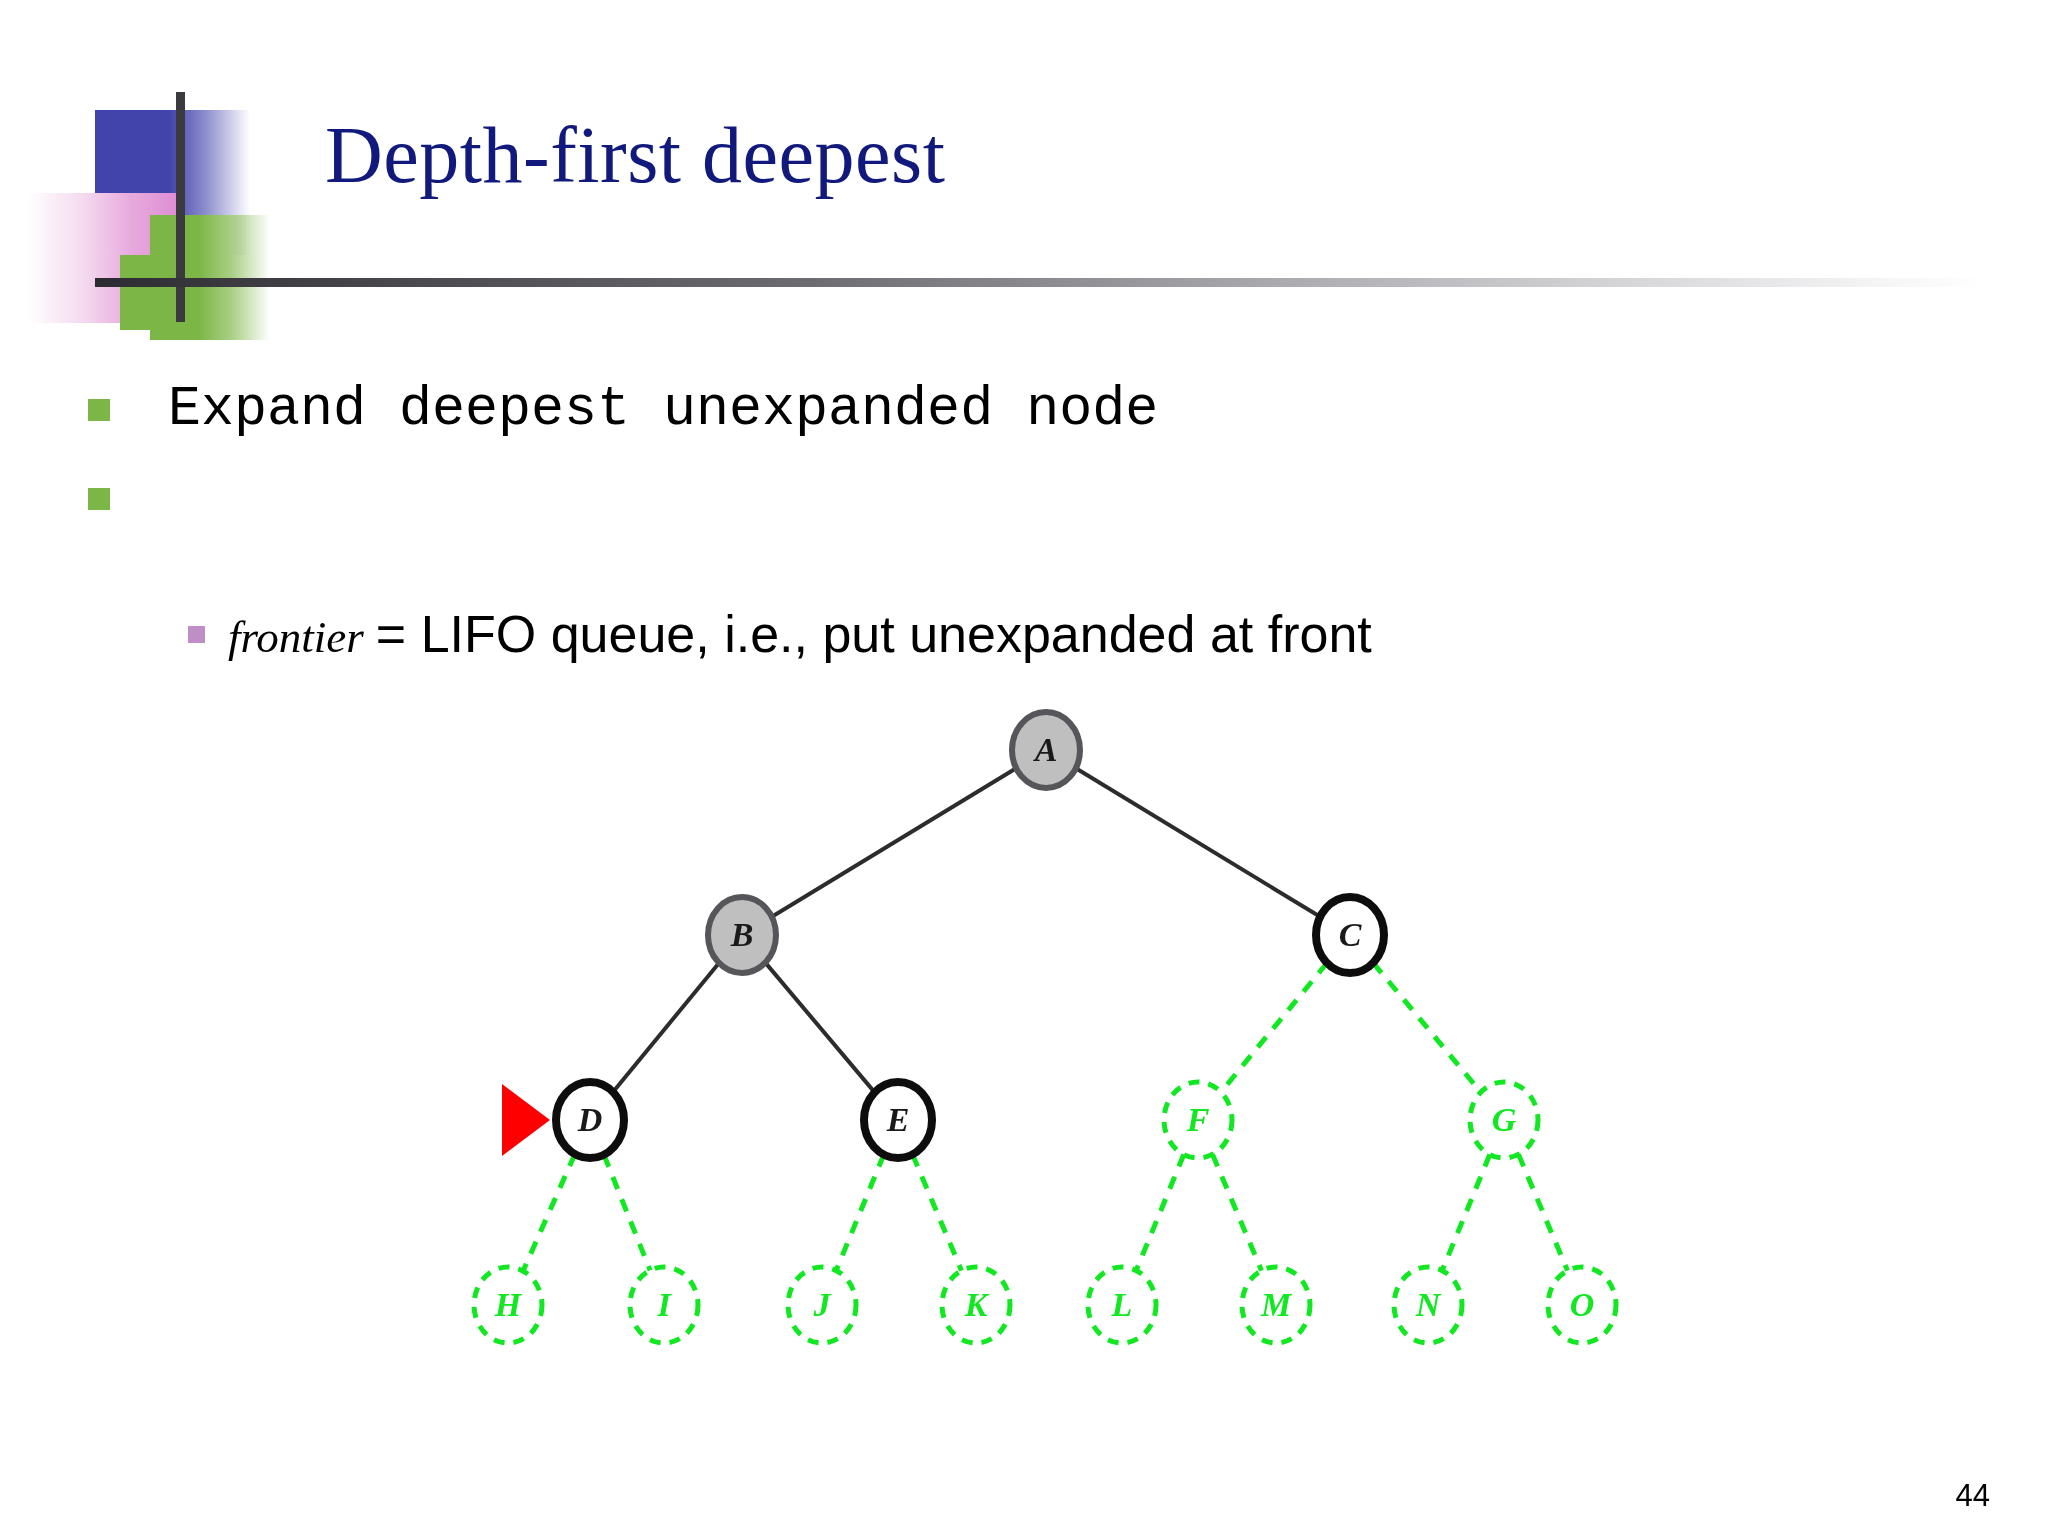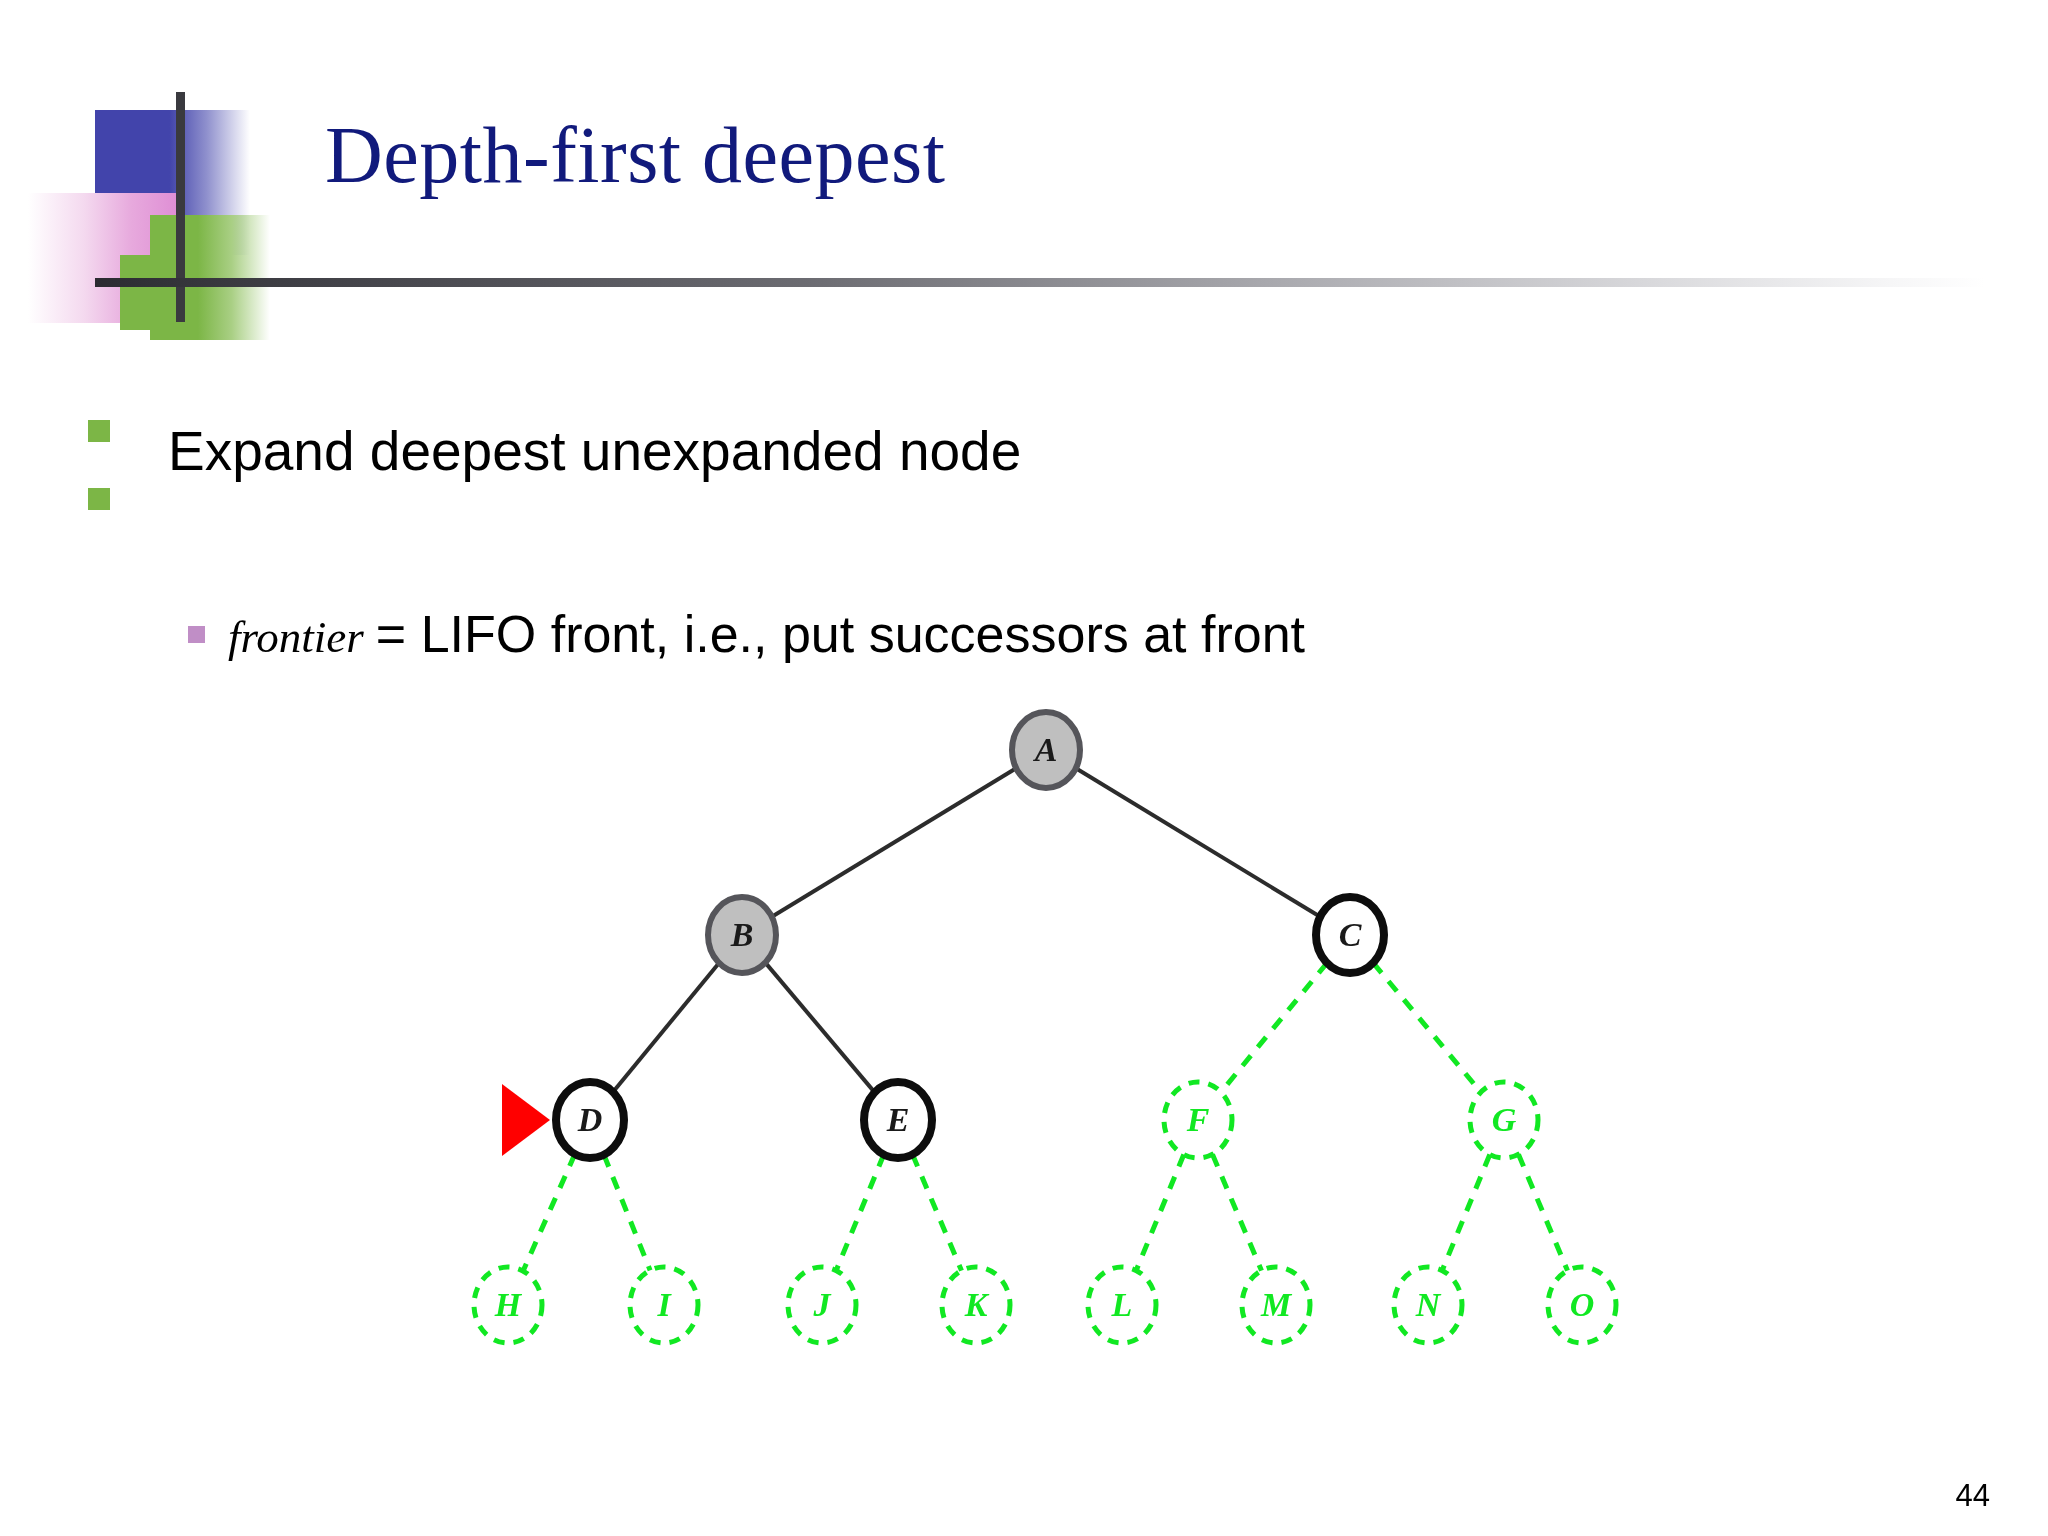--- a/index.html
+++ b/index.html
@@ -80,25 +80,24 @@
     width: 22px; height: 22px;
     flex: 0 0 22px;
     background: #7cb646;
   }
   .bullet-sq.lvl2 {
     width: 17px; height: 17px;
     flex: 0 0 17px;
     background: #c08ec6;
   }
   .bullet-text {
-    font-family: Liberation Sans, sans-serif;
+    font-family: Liberation Mono, monospace;
     font-size: 55px;
     color: #000000;
     white-space: nowrap;
-    margin-top: 41px;
   }
   #b1 { left: 88px; top: 378px; }
   #b1 .bullet-text { margin-left: 58px; }
   #b2 { left: 88px; top: 488px; }
   #b2 .bullet-text { margin-left: 58px; color: #3d399c; }
   #b3 { left: 188px; top: 604px; }
   #b3 .sub-wrap { margin-left: 23px; display: flex; align-items: baseline; white-space: nowrap; }
   .frontier-word {
     font-family: "Liberation Serif", serif;
     font-style: italic;
@@ -150,21 +149,21 @@
 </div>
 
 <div class="bullet-row" id="b2">
   <span class="bullet-sq"></span>
 </div>
 
 <div class="bullet-row" id="b3">
   <span class="bullet-sq lvl2"></span>
   <span class="sub-wrap">
     <span class="frontier-word">frontier</span>
-    <span class="sub-rest">= LIFO front, i.e., put successors at front</span>
+    <span class="sub-rest">= LIFO queue, i.e., put unexpanded at front</span>
   </span>
 </div>
 
 <div id="tree">
   <svg id="tree-svg" width="2048" height="720" viewBox="0 0 2048 720">
       <line x1="1016.1395069178769" y1="108.17168164537094" x2="771.8604930821231" y2="256.82831835462906" stroke="#2c2c2c" stroke-width="4" stroke-linecap="butt"></line>
       <line x1="1075.860493082123" y1="108.17168164537094" x2="1320.139506917877" y2="256.82831835462906" stroke="#2c2c2c" stroke-width="4" stroke-linecap="butt"></line>
       <line x1="719.0033760656538" y1="302.98931202535556" x2="612.9966239343462" y2="432.01068797464444" stroke="#2c2c2c" stroke-width="4" stroke-linecap="butt"></line>
       <line x1="765.3190821001871" y1="302.6540396700937" x2="874.6809178998129" y2="432.3459603299063" stroke="#2c2c2c" stroke-width="4" stroke-linecap="butt"></line>
       <line x1="1327.0033760656538" y1="302.98931202535556" x2="1220.9966239343462" y2="432.01068797464444" stroke="#11e822" stroke-width="5" stroke-linecap="butt" stroke-dasharray="13 11"></line>

